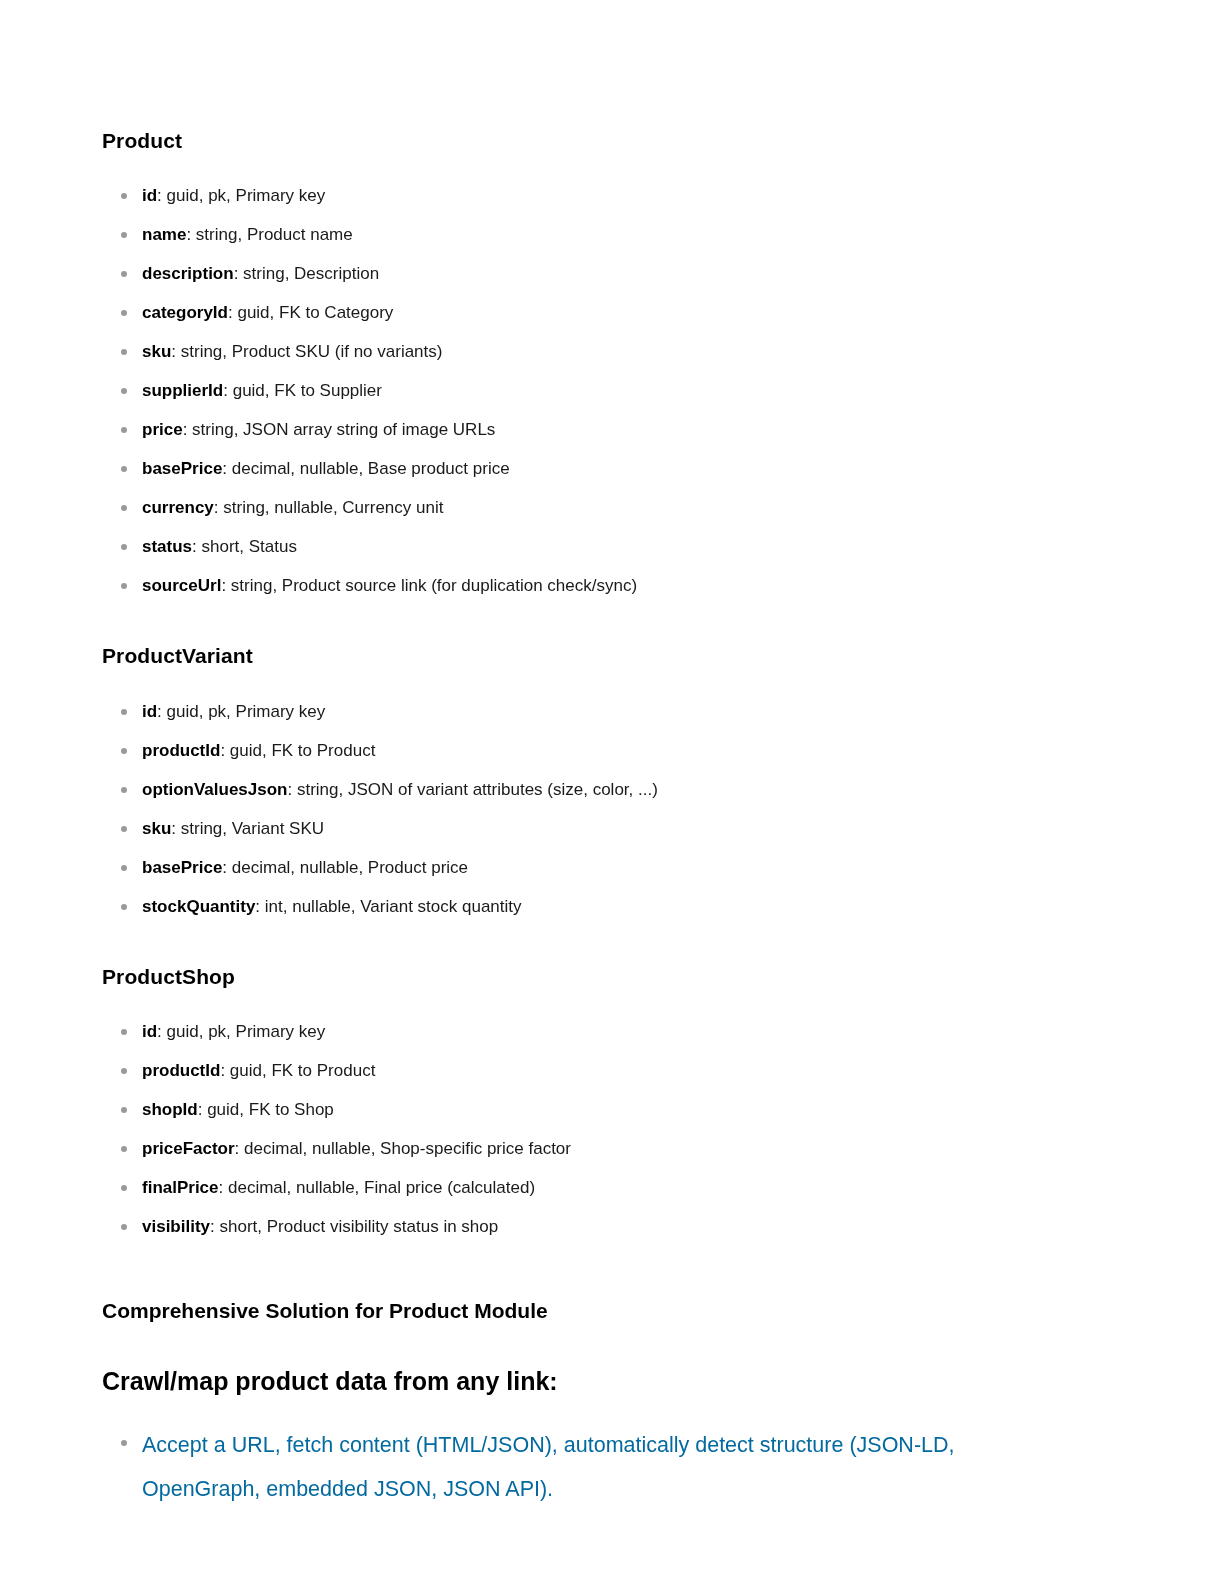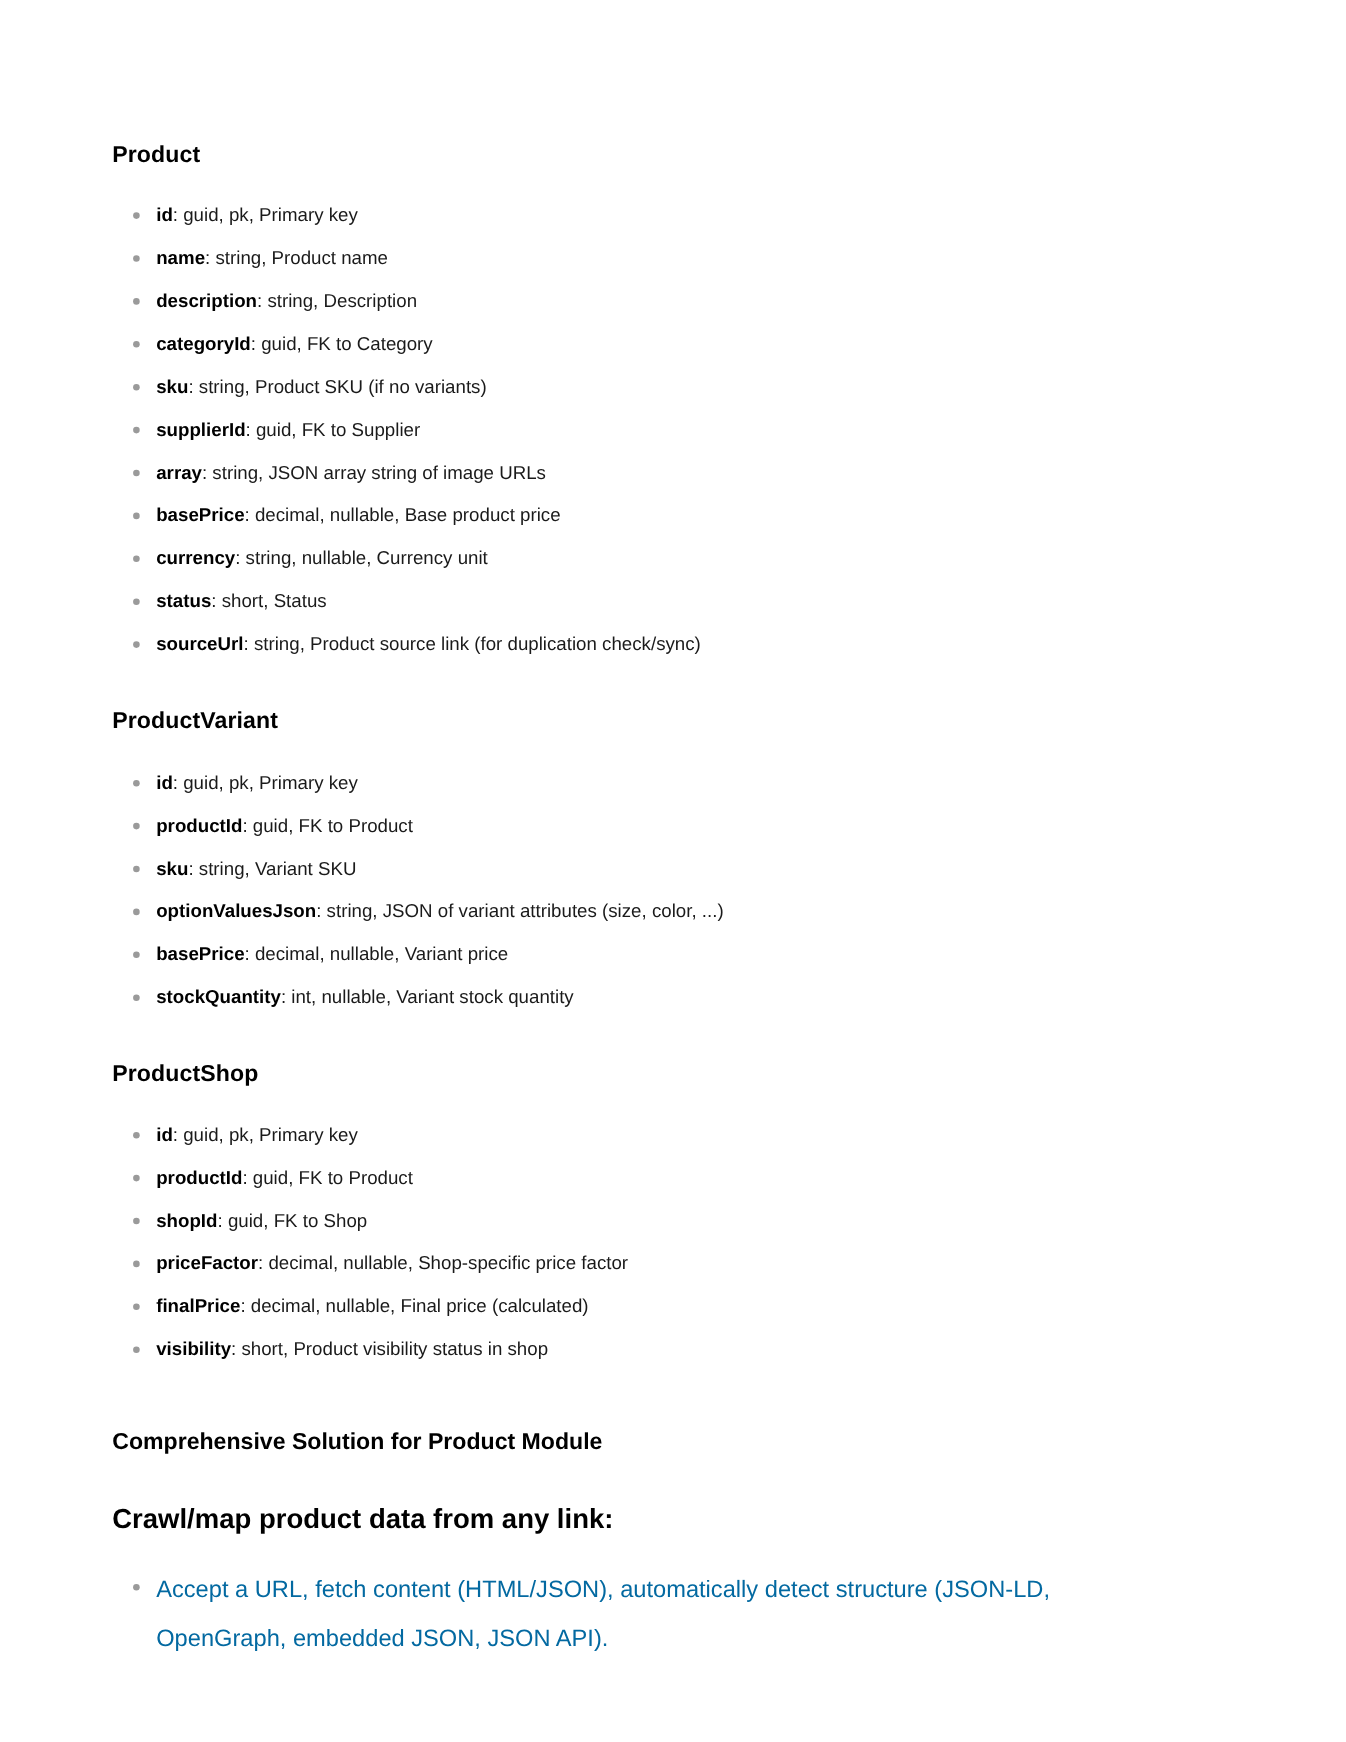--- a/index.html
+++ b/index.html
@@ -123,21 +123,21 @@
       <li class="field-item">
         <span class="bullet-dot"></span><span class="field-name">categoryId</span><span class="field-desc">: guid, FK to Category</span>
       </li>
       <li class="field-item">
         <span class="bullet-dot"></span><span class="field-name">sku</span><span class="field-desc">: string, Product SKU (if no variants)</span>
       </li>
       <li class="field-item">
         <span class="bullet-dot"></span><span class="field-name">supplierId</span><span class="field-desc">: guid, FK to Supplier</span>
       </li>
       <li class="field-item">
-        <span class="bullet-dot"></span><span class="field-name">array</span><span class="field-desc">: string, JSON array string of image URLs</span>
+        <span class="bullet-dot"></span><span class="field-name">price</span><span class="field-desc">: string, JSON array string of image URLs</span>
       </li>
       <li class="field-item">
         <span class="bullet-dot"></span><span class="field-name">basePrice</span><span class="field-desc">: decimal, nullable, Base product price</span>
       </li>
       <li class="field-item">
         <span class="bullet-dot"></span><span class="field-name">currency</span><span class="field-desc">: string, nullable, Currency unit</span>
       </li>
       <li class="field-item">
         <span class="bullet-dot"></span><span class="field-name">status</span><span class="field-desc">: short, Status</span>
       </li>
@@ -150,27 +150,27 @@
   <section class="doc-section">
     <h2 class="section-heading">ProductVariant</h2>
     <ul class="field-list">
       <li class="field-item">
         <span class="bullet-dot"></span><span class="field-name">id</span><span class="field-desc">: guid, pk, Primary key</span>
       </li>
       <li class="field-item">
         <span class="bullet-dot"></span><span class="field-name">productId</span><span class="field-desc">: guid, FK to Product</span>
       </li>
       <li class="field-item">
+        <span class="bullet-dot"></span><span class="field-name">optionValuesJson</span><span class="field-desc">: string, JSON of variant attributes (size, color, ...)</span>
+      </li>
+      <li class="field-item">
         <span class="bullet-dot"></span><span class="field-name">sku</span><span class="field-desc">: string, Variant SKU</span>
       </li>
       <li class="field-item">
-        <span class="bullet-dot"></span><span class="field-name">optionValuesJson</span><span class="field-desc">: string, JSON of variant attributes (size, color, ...)</span>
-      </li>
-      <li class="field-item">
-        <span class="bullet-dot"></span><span class="field-name">basePrice</span><span class="field-desc">: decimal, nullable, Variant price</span>
+        <span class="bullet-dot"></span><span class="field-name">basePrice</span><span class="field-desc">: decimal, nullable, Product price</span>
       </li>
       <li class="field-item">
         <span class="bullet-dot"></span><span class="field-name">stockQuantity</span><span class="field-desc">: int, nullable, Variant stock quantity</span>
       </li>
     </ul>
   </section>
 
   <section class="doc-section">
     <h2 class="section-heading">ProductShop</h2>
     <ul class="field-list">

